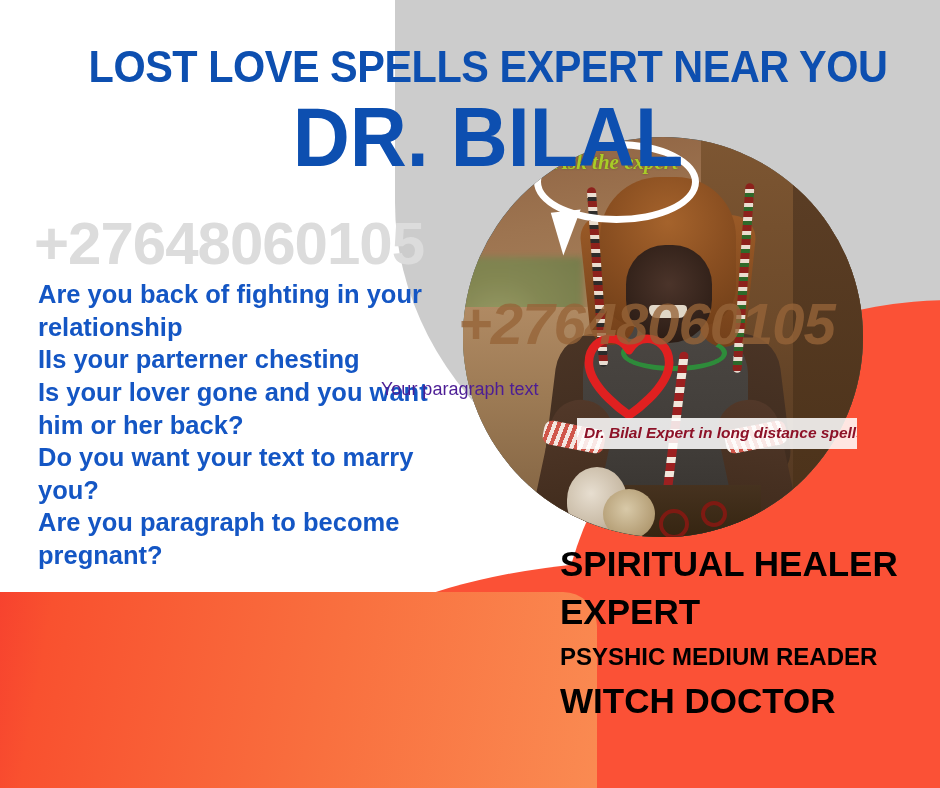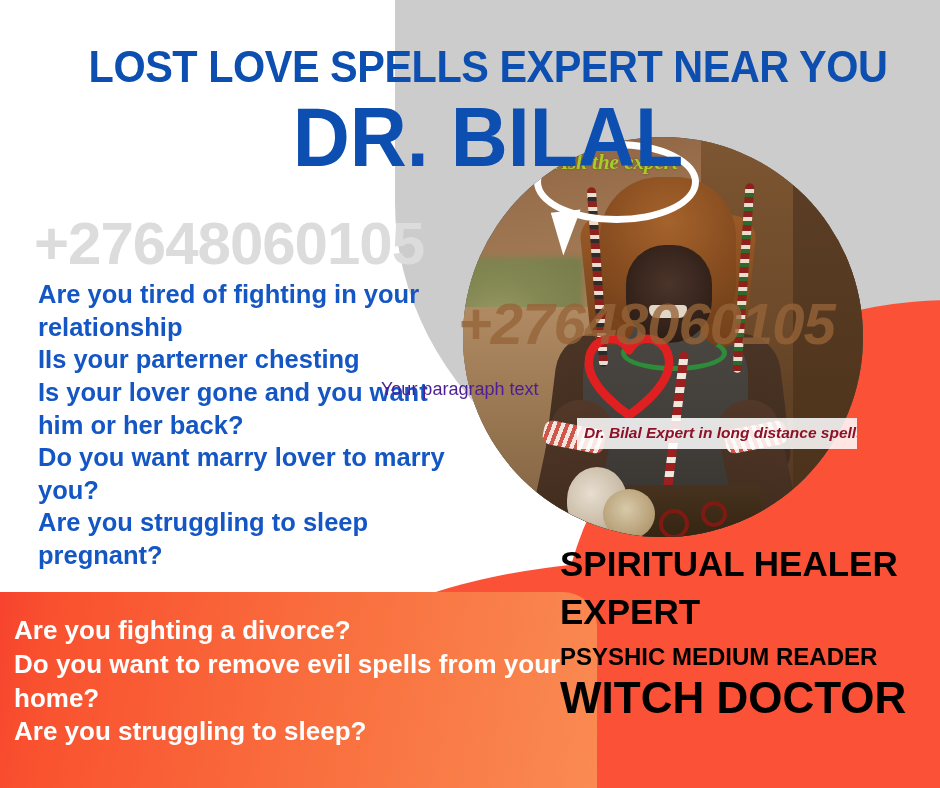--- a/index.html
+++ b/index.html
@@ -277,21 +277,21 @@
     position:absolute; left:560px; top:544px;
     width:380px;
     text-align:left;
     color:#000000;
     font-family:"Liberation Sans", sans-serif;
     font-weight:bold;
   }
   .svc-1{font-size:35px;line-height:1.12;}
   .svc-2{font-size:35px;line-height:1.2;margin-top:8px;}
   .svc-3{font-size:24px;line-height:1.2;margin-top:10px;}
-  .svc-4{font-size:44px;line-height:1.2;}
+  .svc-4{font-size:35px;line-height:1.2;margin-top:8px;}
 </style>
 </head>
 <body>
 
 <div id="poster">
 
   <div class="shape" id="gray-blob"></div>
   <div class="shape" id="gray-blob-2"></div>
   <div class="shape" id="red-blob"></div>
   <div class="shape" id="red-blob-2"></div>
@@ -344,34 +344,29 @@
   <div class="shape" id="orange-panel"></div>
 
   <div id="headline-wrap">
     <div id="headline">LOST LOVE SPELLS EXPERT NEAR YOU</div>
     <div id="name">DR. BILAL</div>
   </div>
 
   <div id="phone-big">+27648060105</div>
 
   <div id="questions">
-    <div>Are you tired of fighting in your relationship</div>
+    <div>Are you back of fighting in your relationship</div>
     <div>IIs your parterner chesting</div>
     <div>Is your lover gone and you want him or her back?</div>
-    <div>Do you want marry lover to marry you?</div>
-    <div>Are you struggling to sleep pregnant?</div>
+    <div>Do you want your text to marry you?</div>
+    <div>Are you paragraph to become pregnant?</div>
   </div>
 
   <div id="para-text">Your paragraph text</div>
 
-  <div id="panel-text">
-    <div>Are you fighting a divorce?</div>
-    <div>Do you want to remove evil spells from your home?</div>
-    <div>Are you struggling to sleep?</div>
-  </div>
 
   <div id="services">
     <div class="svc-1">SPIRITUAL HEALER</div>
     <div class="svc-2">EXPERT</div>
     <div class="svc-3">PSYSHIC MEDIUM READER</div>
     <div class="svc-4">WITCH DOCTOR</div>
   </div>
 
 </div>
 

